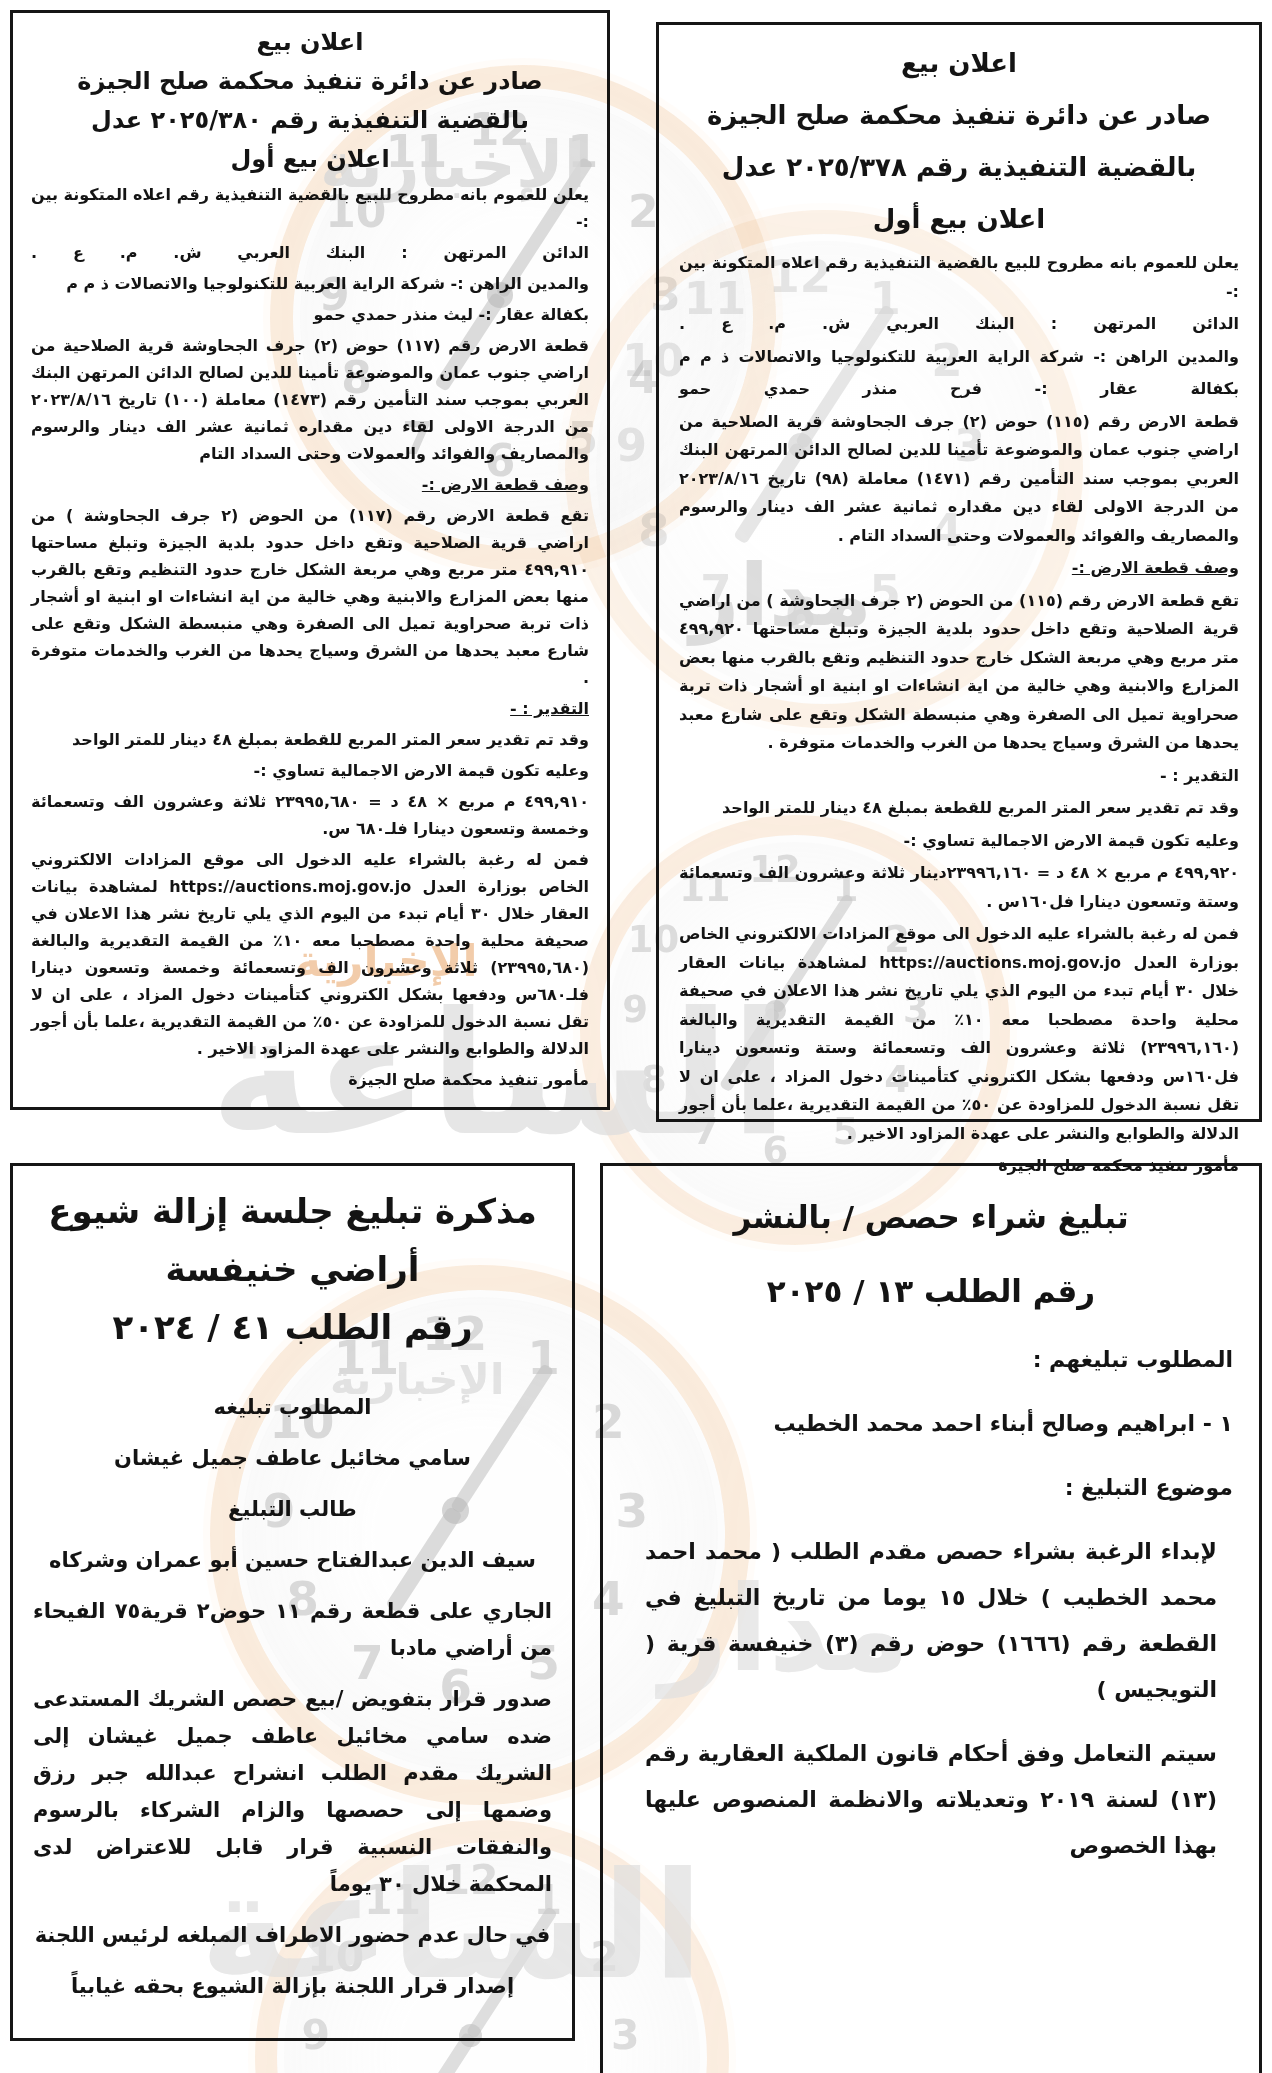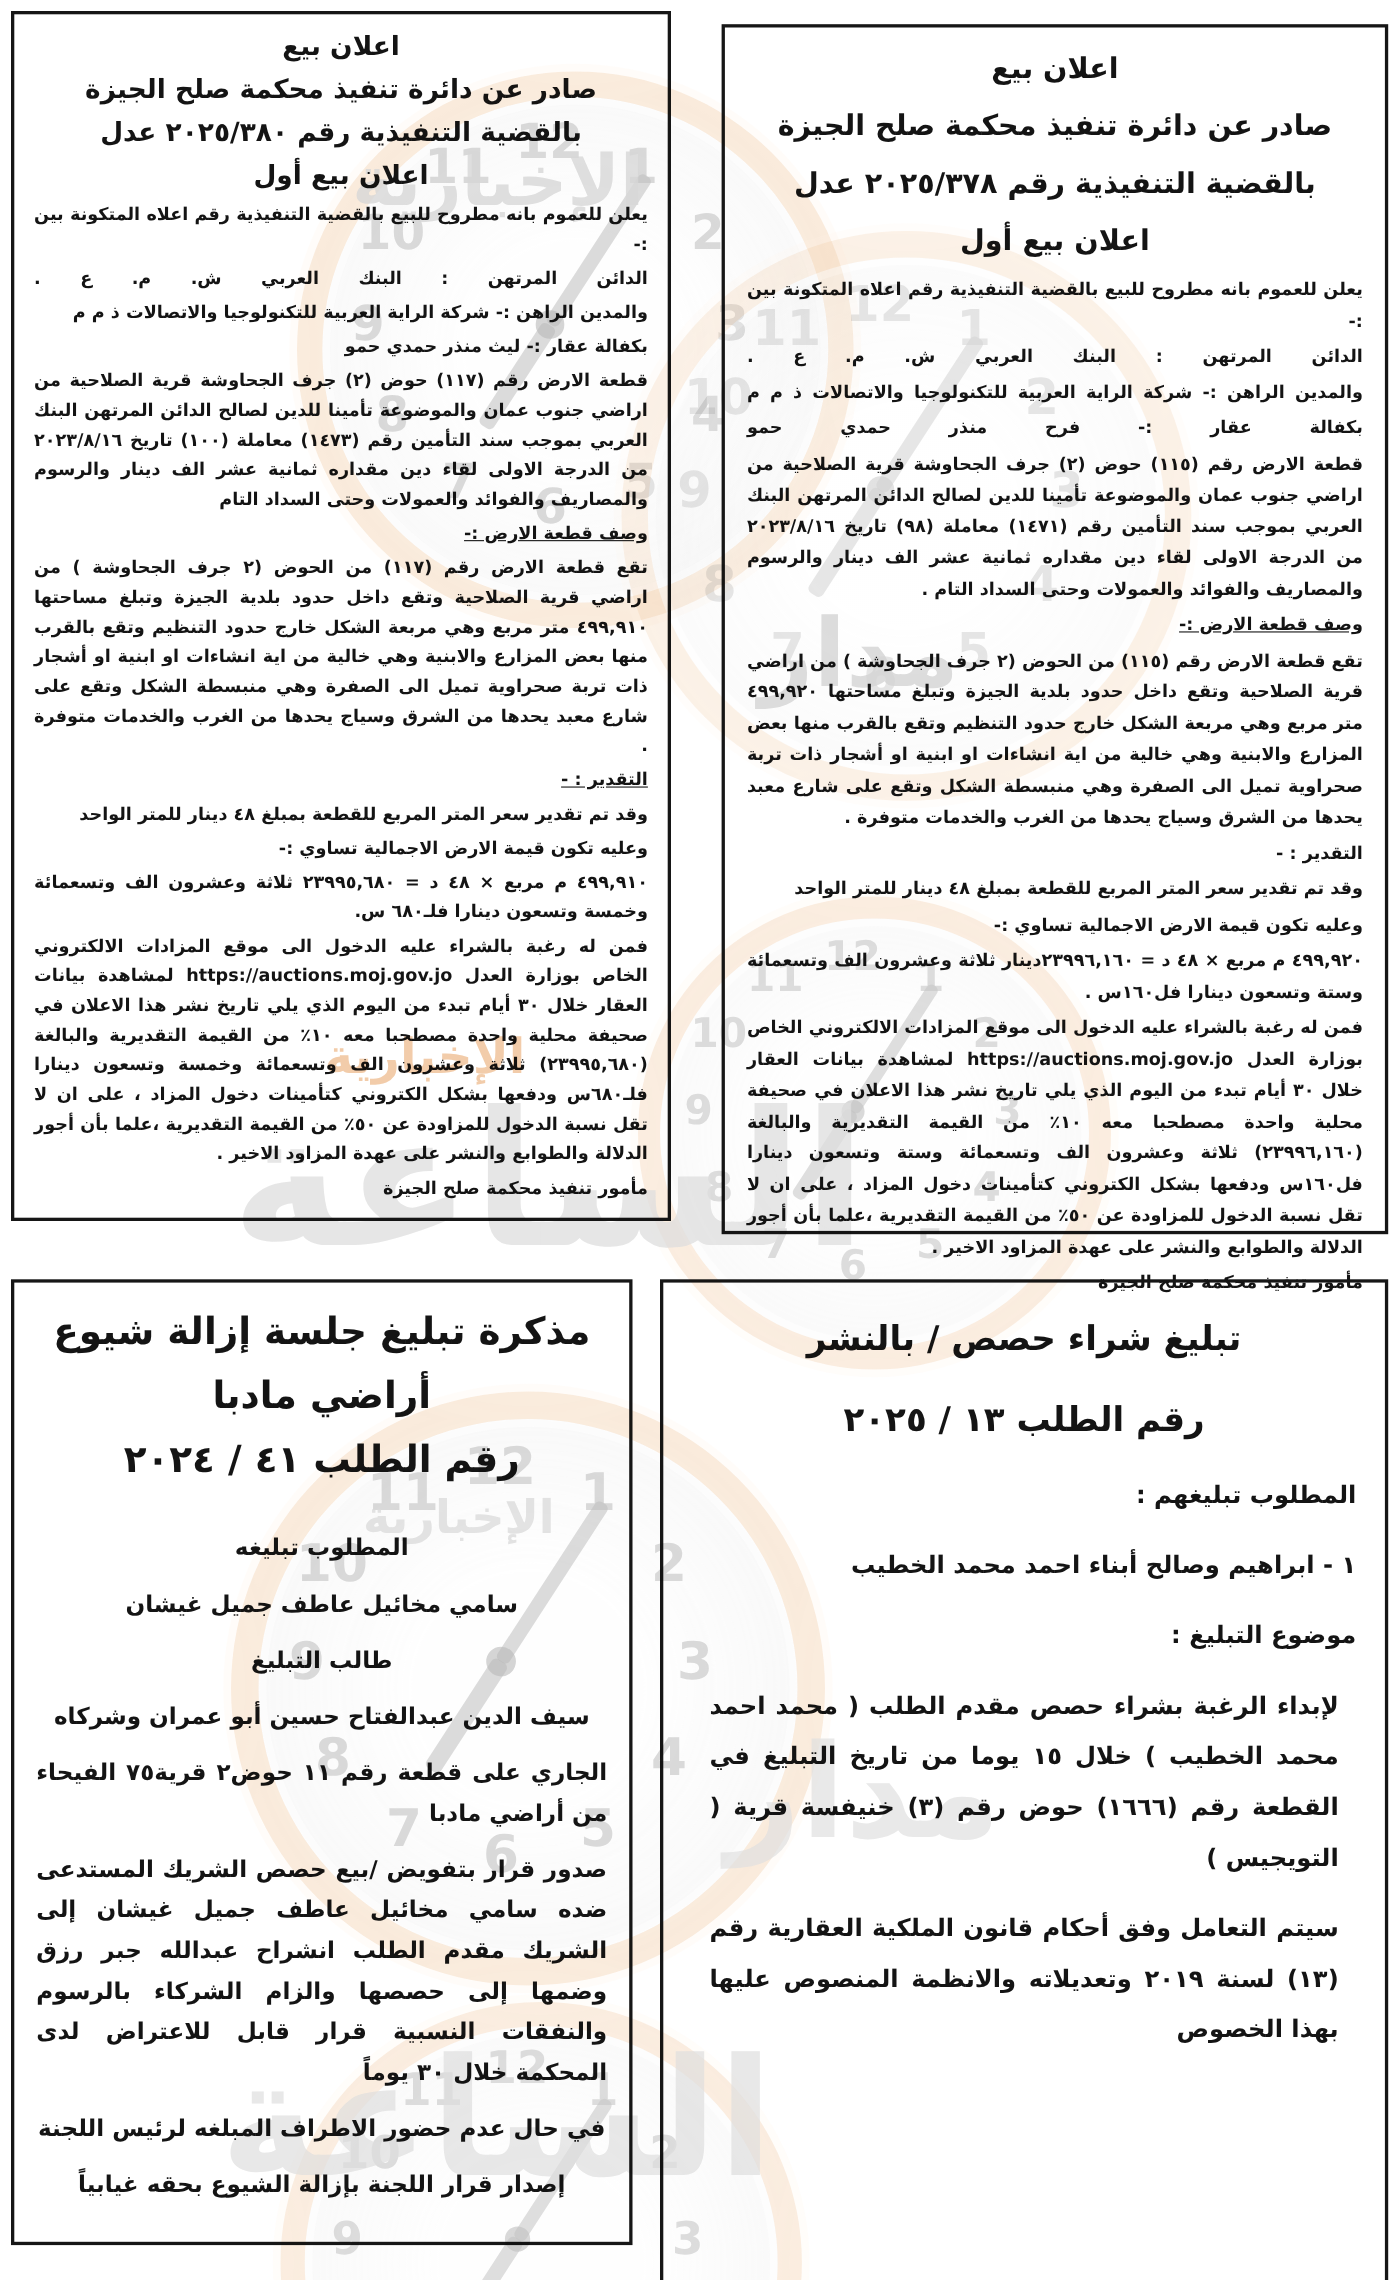--- a/index.html
+++ b/index.html
@@ -92,21 +92,21 @@
   <p>وقد تم تقدير سعر المتر المربع للقطعة بمبلغ ٤٨ دينار  للمتر الواحد</p>
   <p>وعليه تكون قيمة الارض الاجمالية تساوي :-</p>
   <p>٤٩٩,٩٢٠ م مربع × ٤٨ د = ٢٣٩٩٦,١٦٠دينار ثلاثة وعشرون الف وتسعمائة وستة وتسعون دينارا فل١٦٠س .</p>
   <p>فمن له رغبة بالشراء عليه الدخول الى موقع المزادات الالكتروني الخاص بوزارة العدل https://auctions.moj.gov.jo لمشاهدة بيانات العقار  خلال ٣٠ أيام تبدء من اليوم الذي يلي تاريخ نشر هذا الاعلان في صحيفة محلية واحدة مصطحبا معه ١٠٪ من القيمة التقديرية والبالغة (٢٣٩٩٦,١٦٠) ثلاثة وعشرون الف وتسعمائة وستة وتسعون دينارا فل١٦٠س  ودفعها بشكل الكتروني  كتأمينات دخول المزاد ، على ان لا تقل نسبة الدخول للمزاودة عن ٥٠٪ من القيمة التقديرية ،علما بأن أجور الدلالة والطوابع والنشر على عهدة المزاود الاخير .</p>
   <p class="sig">مأمور تنفيذ محكمة صلح الجيزة</p>
 </section>
 
 <section class="notice" id="box3">
   <div class="memo-head-block">
     <div class="memo-head">مذكرة تبليغ جلسة إزالة شيوع</div>
-    <div class="memo-head">أراضي مادبا</div>
+    <div class="memo-head">أراضي خنيفسة</div>
     <div class="memo-head">رقم الطلب ٤١ / ٢٠٢٤</div>
   </div>
   <p class="memo-line">المطلوب تبليغه</p>
   <p class="memo-line">سامي مخائيل عاطف جميل غيشان</p>
   <p class="memo-line">طالب التبليغ</p>
   <p class="memo-line">سيف الدين عبدالفتاح حسين أبو عمران وشركاه</p>
   <p class="memo-sub">الجاري على قطعة رقم ١١ حوض٢ قرية٧٥ الفيحاء من أراضي مادبا</p>
   <p class="memo-sub">صدور قرار بتفويض /بيع حصص الشريك المستدعى ضده سامي مخائيل عاطف جميل غيشان إلى الشريك مقدم الطلب انشراح عبدالله جبر رزق وضمها إلى حصصها والزام الشركاء بالرسوم والنفقات النسبية قرار قابل للاعتراض لدى المحكمة خلال ٣٠ يوماً</p>
   <p class="memo-line">في حال عدم حضور الاطراف المبلغه لرئيس اللجنة</p>
   <p class="memo-line">إصدار قرار اللجنة بإزالة الشيوع بحقه غيابياً</p>

